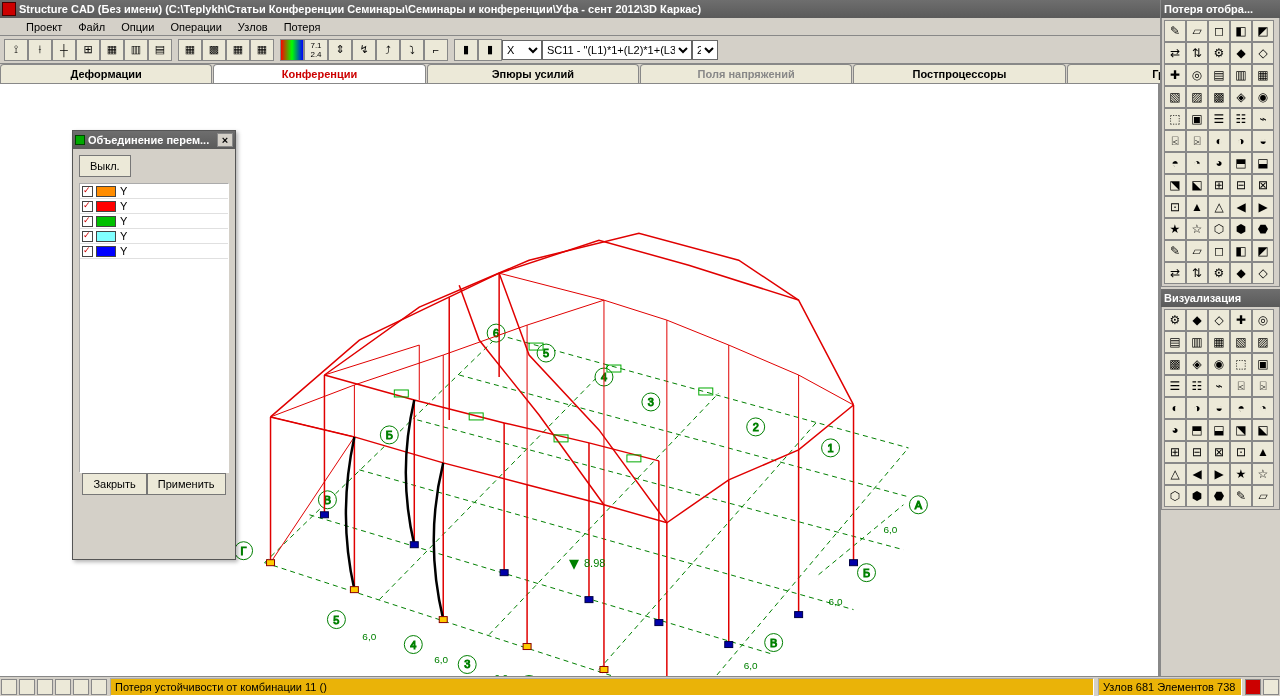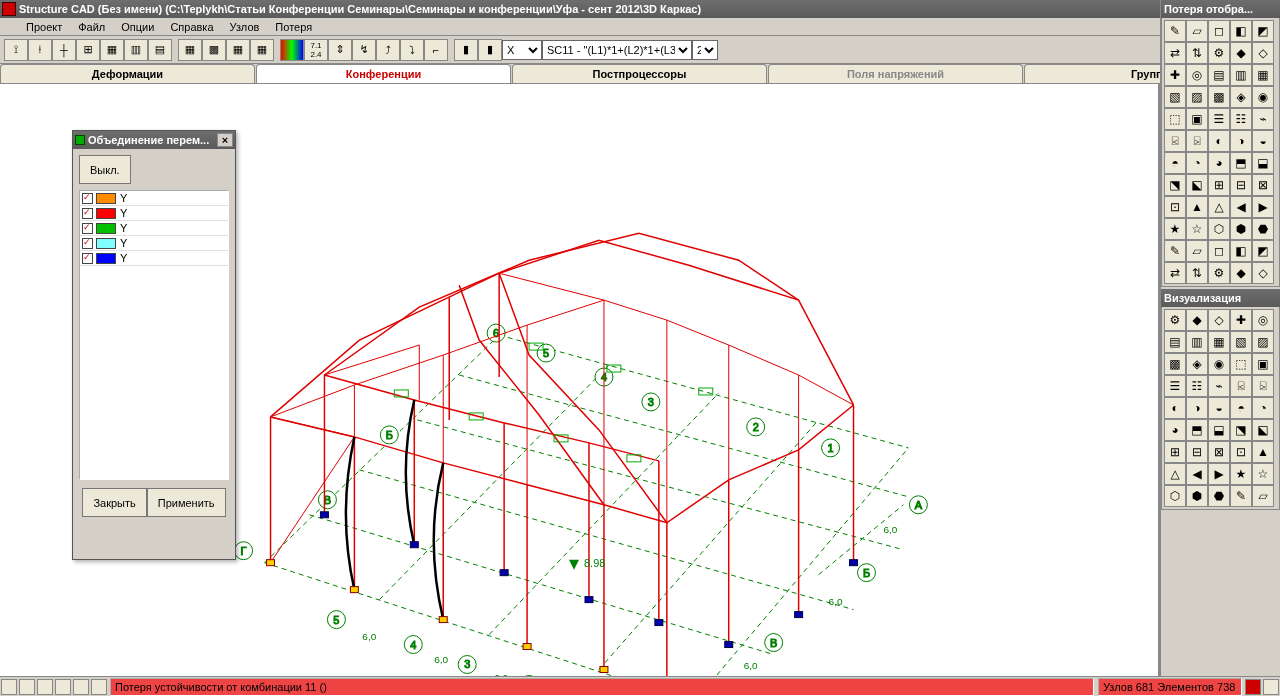--- a/index.html
+++ b/index.html
@@ -38,27 +38,27 @@
   .tab.disabled { color:#888; }
   
   .main-area { position:absolute; top:84px; left:0; right:120px; bottom:20px; background:#fff; border-right:2px solid #888;}
   .right-panels { position:absolute; top:0; right:0; width:120px; bottom:20px; background:#d4d0c8; border-left:1px solid #888;}
   .right-title { height:18px; background:linear-gradient(#6e6e6e,#5a5a5a); color:#fff; font-weight:bold; font-size:11px; display:flex; align-items:center; padding-left:3px; white-space:nowrap; overflow:hidden;}
   .palette { display:flex; flex-wrap:wrap; padding:2px; border:1px solid #888; border-top:none;}
   .pbtn { width:22px; height:22px; border:1px solid #888; background:#ece9d8; margin:0;}
   
   .statusbar { position:absolute; bottom:0; left:0; right:0; height:20px; background:#d4d0c8; border-top:1px solid #888; display:flex; align-items:center;}
   .sbtn { width:16px; height:16px; border:1px solid #888; background:#ece9d8; margin:0 1px;}
-  .status-cell { height:18px; border:1px inset #fff; background:#ef4444; margin:0 2px; padding:0 4px; display:flex; align-items:center;}
+  .status-cell { height:18px; border:1px inset #fff; background:#eab308; margin:0 2px; padding:0 4px; display:flex; align-items:center;}
   
   .floatdlg { position:absolute; left:72px; top:130px; width:164px; height:430px; background:#d4d0c8; border:1px solid #555; box-shadow:2px 2px 4px rgba(0,0,0,0.3);}
   .floatdlg .dlg-title { height:18px; background:linear-gradient(#6e6e6e,#5a5a5a); color:#fff; font-size:11px; font-weight:bold; display:flex; align-items:center; padding:0 2px;}
   .dlg-title .dlg-x { width:16px; height:14px; background:#d4d0c8; border:1px solid #888; color:#000; display:flex; align-items:center; justify-content:center; font-weight:bold; margin-left:auto;}
   .dlg-body { padding:6px; }
-  .dlg-btn { height:29px; border:1px solid #777; background:#ece9d8; padding:0 10px; font-size:11px;}
+  .dlg-btn { height:22px; border:1px solid #777; background:#ece9d8; padding:0 10px; font-size:11px;}
   .color-list { border:1px inset #fff; background:#fff; height:290px; margin-top:6px; }
   .crow { display:flex; align-items:center; padding:1px 2px; border-bottom:1px solid #e0e0e0;}
   .crow .chk { width:11px; height:11px; border:1px solid #444; background:#fff; margin-right:3px; position:relative;}
   .crow .chk:after{content:"✓"; font-size:9px; color:#c00; position:absolute; top:-2px; left:0;}
   .crow .swatch { width:20px; height:11px; border:1px solid #444; margin-right:4px;}
   
   .canvas-svg { width:100%; height:100%; }
 </style>
 </head>
 <body>
@@ -68,21 +68,21 @@
   <span class="title-text">Structure CAD (Без имени) (C:\Teplykh\Статьи Конференции Семинары\Семинары и конференции\Уфа - сент 2012\3D Каркас)</span>
   <div class="winbtn">_</div>
   <div class="winbtn">▫</div>
   <div class="winbtn">×</div>
 </div>
 
 <div class="menubar">
   <span>Проект</span>
   <span>Файл</span>
   <span>Опции</span>
-  <span>Справка</span>
+  <span>Операции</span>
   <span>Узлов</span>
   <span>Потеря</span>
 </div>
 
 <div class="toolbar">
   <div class="tbtn">⟟</div>
   <div class="tbtn">⟊</div>
   <div class="tbtn">┼</div>
   <div class="tbtn">⊞</div>
   <div class="tbtn">▦</div>
@@ -107,22 +107,23 @@
   <div class="tbtn">▮</div>
   <div class="tbtn">▮</div>
   <select style="width:40px;"><option>X</option></select>
   <select style="width:150px;"><option>SC11 - "(L1)*1+(L2)*1+(L3)</option></select>
   <select style="width:26px;"><option>2.000</option></select>
 </div>
 
 <div class="tabstrip">
   <div class="tab">Деформации</div>
   <div class="tab active">Конференции</div>
+  <div class="tab">Эпюры усилий</div>
+  <div class="tab disabled">Поля напряжений</div>
   <div class="tab">Постпроцессоры</div>
-  <div class="tab disabled">Поля напряжений</div>
   <div class="tab">Группы</div>
 </div>
 
 <div class="main-area">
 <svg class="canvas-svg" viewBox="0 0 1160 590">
 
   <g stroke="#008000" stroke-dasharray="5,4" fill="none">
 
     <line x1="265" y1="478" x2="695" y2="618"></line>
     <line x1="310" y1="430" x2="775" y2="570"></line>
@@ -435,21 +436,21 @@
           <span class="chk"></span>
           <span class="swatch" style="background:#80ffff"></span>
           <span>Y</span>
         </div>
         <div class="crow">
           <span class="chk"></span>
           <span class="swatch" style="background:#0000ff"></span>
           <span>Y</span>
         </div>
       </div>
-    <div style="display:flex; margin-top:8px; justify-content:center;">
+    <div style="display:flex; justify-content:center;">
       <button class="dlg-btn">Закрыть</button>
       <button class="dlg-btn">Применить</button>
     </div>
   </div>
 </div>
 
 <div class="statusbar">
   <div class="sbtn"></div>
   <div class="sbtn"></div>
   <div class="sbtn"></div>

